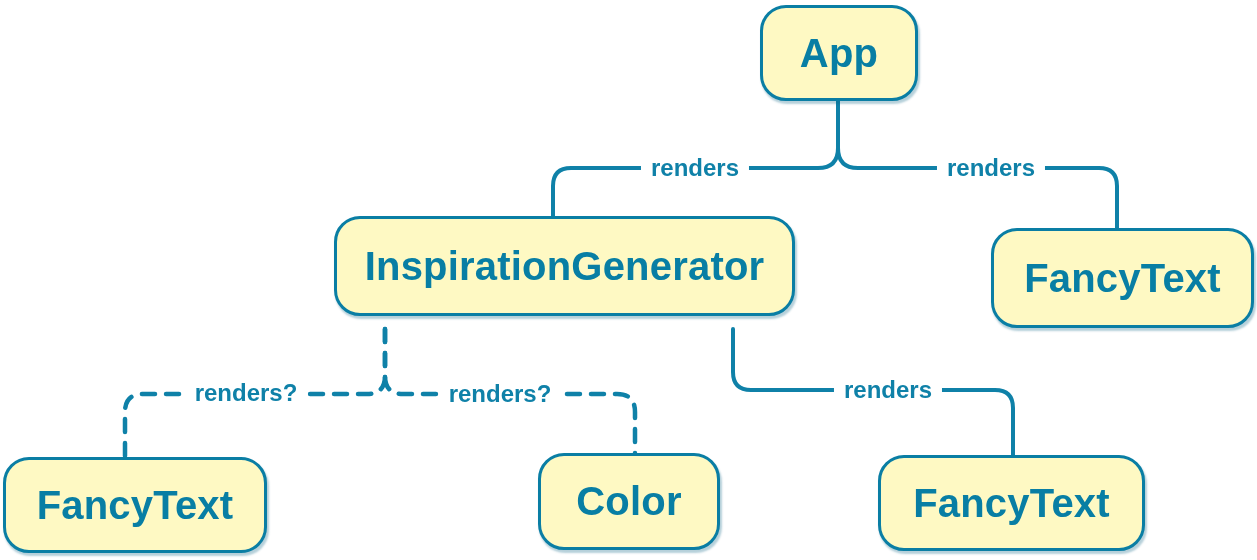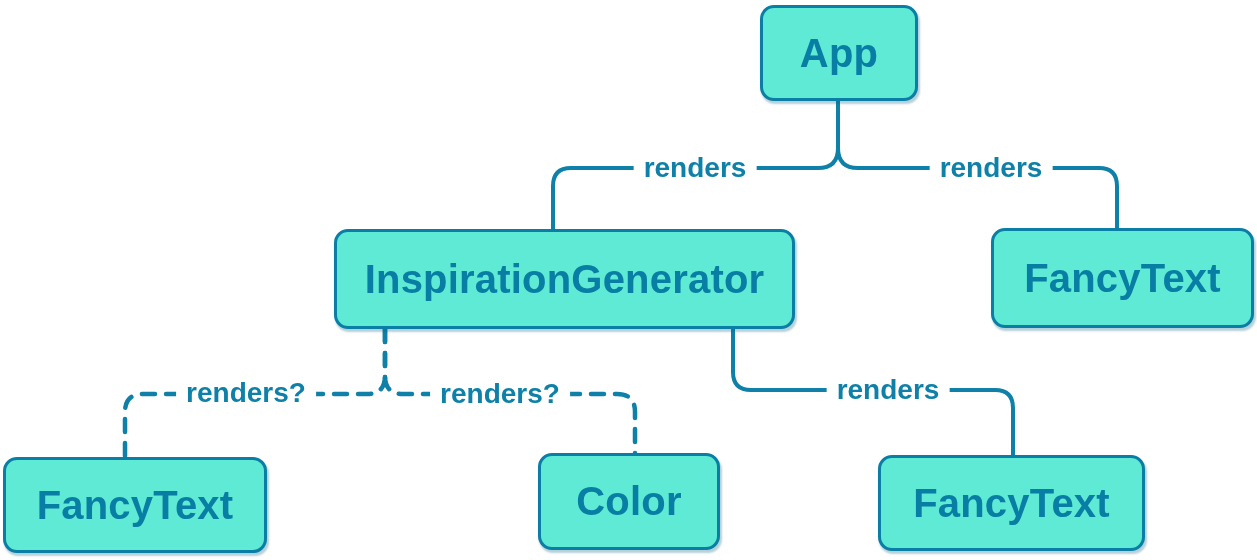--- a/index.html
+++ b/index.html
@@ -29,42 +29,42 @@
     stroke-width: 4;
     stroke-linecap: round;
   }
   .edge.dashed {
     stroke-dasharray: 13 11;
     stroke-width: 4.5;
   }
   .node {
     position: absolute;
     box-sizing: border-box;
-    background: #5eead4;
+    background: #fef9c3;
     border: 3px solid #0a7ea4;
-    border-radius: 14px;
+    border-radius: 26px;
     display: flex;
     align-items: center;
     justify-content: center;
     box-shadow: 1.5px 3px 2px rgba(13, 99, 133, 0.30);
   }
   .node-label {
     color: #087ea4;
     font-size: 40px;
     font-weight: 600;
     letter-spacing: 0.2px;
     white-space: nowrap;
   }
   .edge-label {
     position: absolute;
     transform: translate(-50%, -50%);
     background: #ffffff;
     padding: 1px 10px;
     color: #0f81a8;
-    font-size: 28px;
+    font-size: 24px;
     font-weight: 700;
     white-space: nowrap;
     line-height: 1.1;
   }
 </style>
 </head>
 <body>
 
 <div class="canvas">
 
@@ -79,21 +79,21 @@
   <span class="edge-label" style="left:695px; top:168px;">renders</span>
   <span class="edge-label" style="left:991px; top:168px;">renders</span>
   <span class="edge-label" style="left:246px; top:393px;">renders?</span>
   <span class="edge-label" style="left:500px; top:394px;">renders?</span>
   <span class="edge-label" style="left:888px; top:390px;">renders</span>
 
   <div class="node" style="left:760px; top:5px; width:158px; height:96px;">
     <span class="node-label">App</span>
   </div>
 
-  <div class="node" style="left:334px; top:229px; width:461px; height:100px;text-align:right;">
+  <div class="node" style="left:334px; top:216px; width:461px; height:100px;text-align:right;">
     <span class="node-label">InspirationGenerator</span>
   </div>
 
   <div class="node" style="left:991px; top:228px; width:263px; height:100px;">
     <span class="node-label">FancyText</span>
   </div>
 
   <div class="node" style="left:3px; top:457px; width:264px; height:96px;">
     <span class="node-label">FancyText</span>
   </div>

